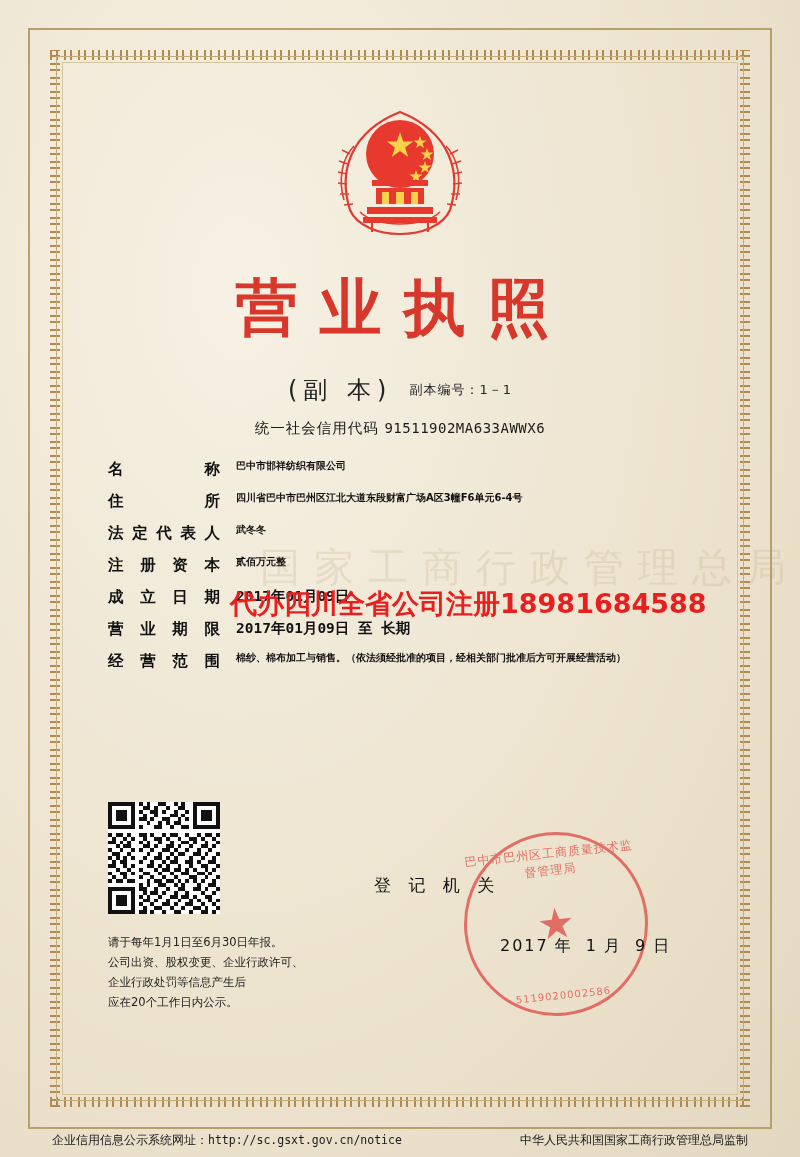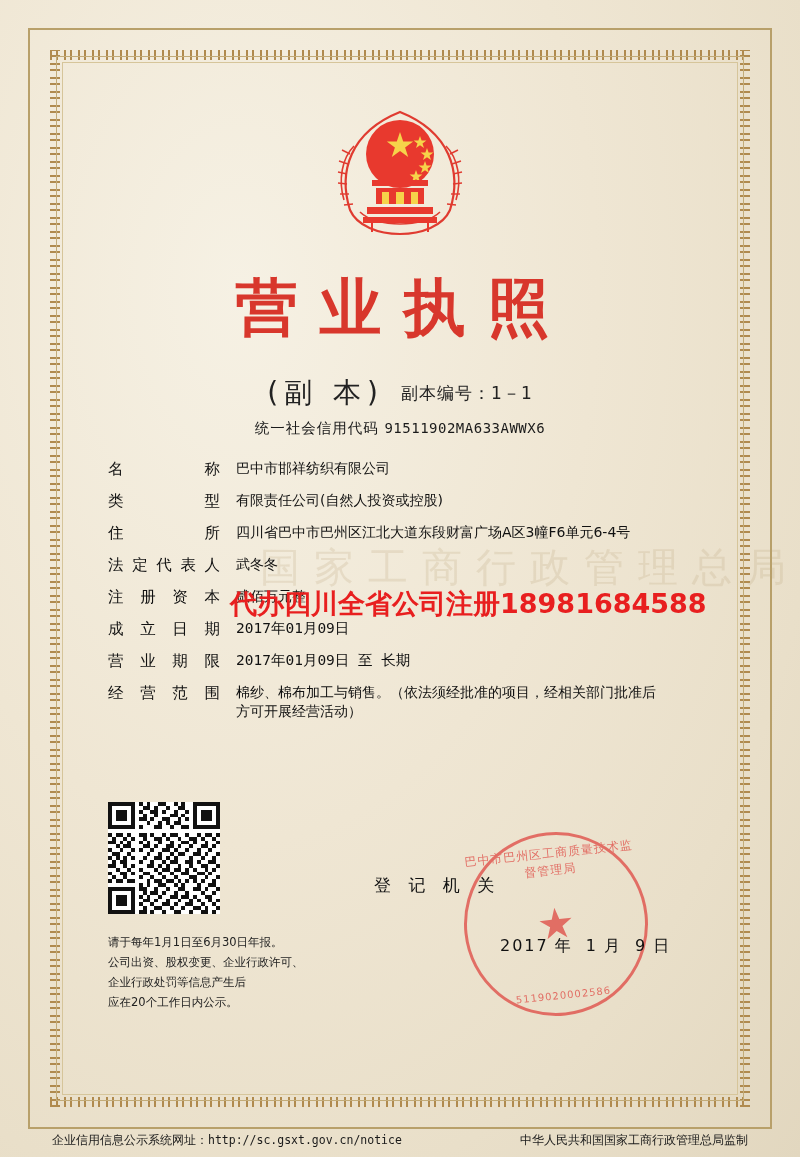--- a/index.html
+++ b/index.html
@@ -71,52 +71,52 @@
     font-weight:bold;
     color:#d8372c;
     text-indent:22px;
     font-family:"DejaVu Sans","Liberation Sans",sans-serif;
   }
   .subtitle-row{
     position:absolute;left:0;right:0;top:300px;
     text-align:center;
   }
   .subtitle{
-    font-size:28px;letter-spacing:6px;color:#222;
+    font-size:24px;letter-spacing:6px;color:#222;
     display:inline-block;vertical-align:middle;
   }
   .copyno{
-    font-size:17px;color:#222;display:inline-block;
+    font-size:13px;color:#222;display:inline-block;
     vertical-align:middle;margin-left:12px;letter-spacing:1px;
   }
   .credit-row{
     position:absolute;left:0;right:0;top:345px;
     text-align:center;
     font-size:14.5px;color:#1a1a1a;letter-spacing:1px;
   }
   .credit-row .code{
     font-family:"DejaVu Sans Mono","Liberation Mono",monospace;
     font-size:14px;letter-spacing:.5px;
   }
   
   .fields{
-    position:absolute;left:34px;top:385px;right:20px;
+    position:absolute;left:34px;top:385px;right:20px;font-weight:bold;
   }
   .frow{
     display:flex;align-items:flex-start;margin-bottom:11px;
   }
   .flabel{
     width:112px;flex:0 0 112px;
     font-size:15.5px;color:#111;
     text-align:justify;
     text-align-last:justify;
     letter-spacing:0px;
   }
   .fval{
-    font-size:14px;color:#111;line-height:1.35;
+    font-size:10px;color:#111;line-height:1.35;
     margin-left:16px;
   }
   .fval.mono{
     font-family:"DejaVu Sans Mono","Liberation Mono",monospace;
     font-size:14.5px;
   }
   
   .overprint{
     position:absolute;left:120px;top:512px;
     font-size:27px;color:#e81f1f;font-weight:bold;
@@ -257,24 +257,20 @@
       <span class="code">91511902MA633AWWX6</span>
     </div>
 
     <div class="fields">
 
       <div class="frow">
         <div class="flabel">名称</div>
         <div class="fval">巴中市邯祥纺织有限公司</div>
       </div>
 
-      <div class="frow">
-        <div class="flabel">类型</div>
-        <div class="fval">有限责任公司(自然人投资或控股)</div>
-      </div>
 
       <div class="frow">
         <div class="flabel">住所</div>
         <div class="fval" style="max-width:430px">四川省巴中市巴州区江北大道东段财富广场A区3幢F6单元6-4号</div>
       </div>
 
       <div class="frow">
         <div class="flabel">法定代表人</div>
         <div class="fval">武冬冬</div>
       </div>

